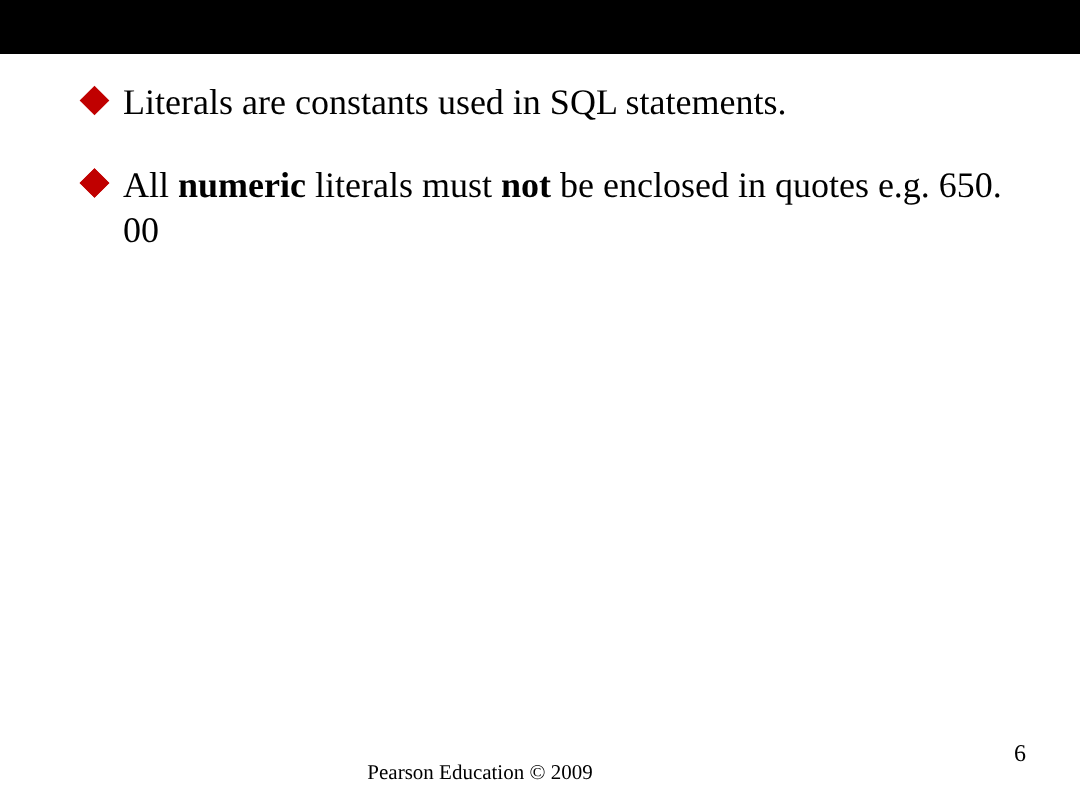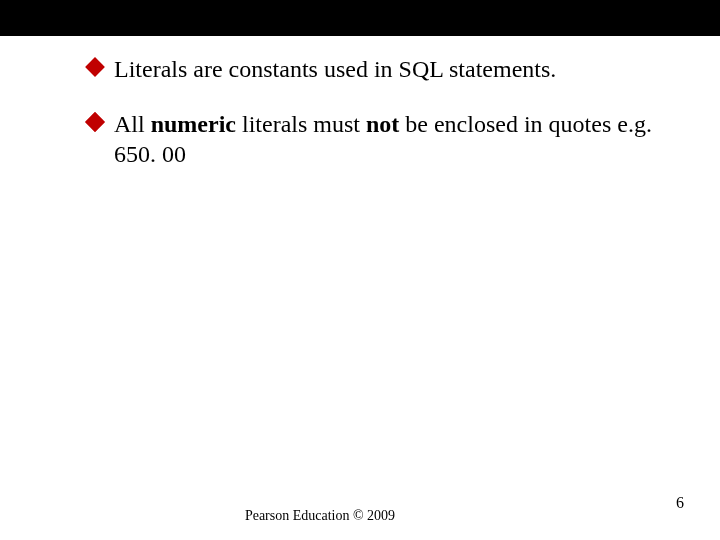--- a/index.html
+++ b/index.html
@@ -28,21 +28,21 @@
     color: #000;
     margin: 0 0 6px 0;
     font-weight: normal;
   }
   .rule {
     height: 4px;
     background: #800000;
     width: 100%;
   }
   .body {
-    padding: 18px 40px 0 88px;
+    padding: 18px 40px 0 56px;
     color: #000;
     font-size: 24px;
     line-height: 1.28;
   }
   .item {
     position: relative;
     padding-left: 26px;
     margin-bottom: 24px;
   }
   .bullet {

